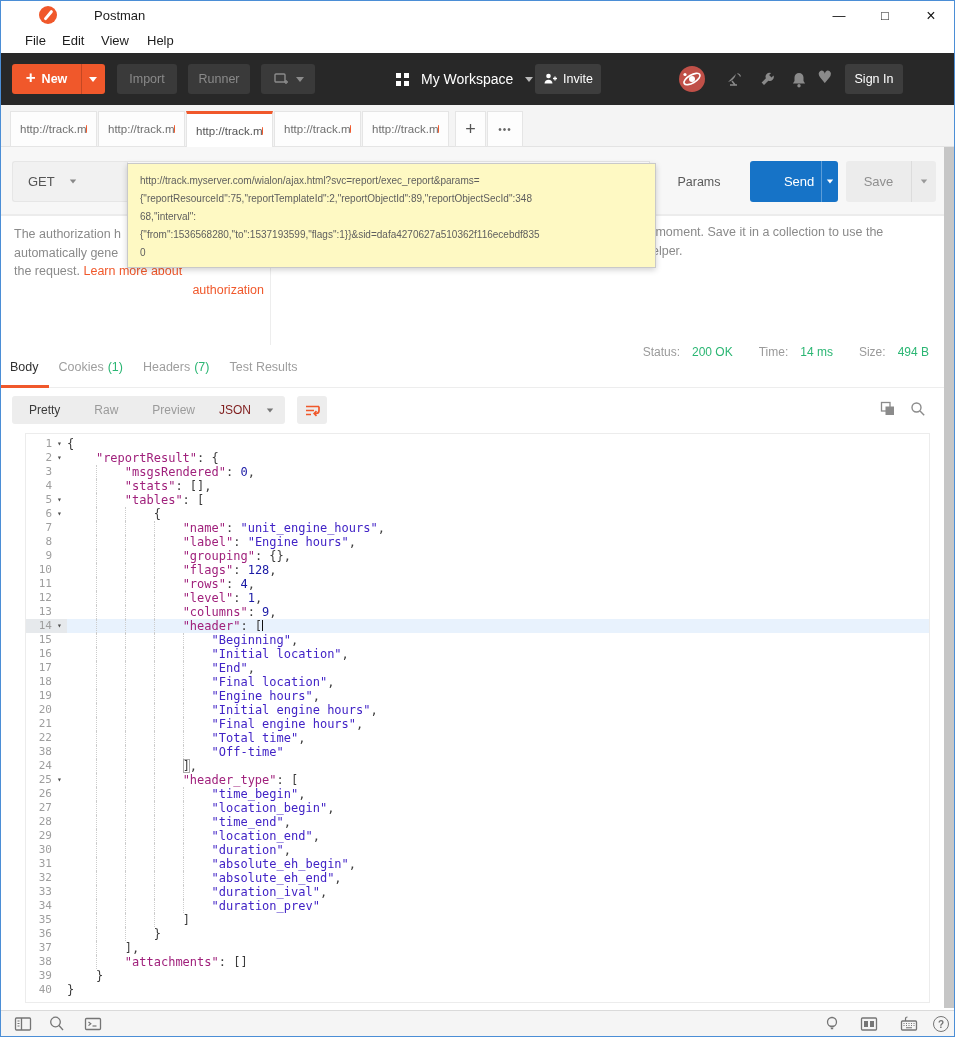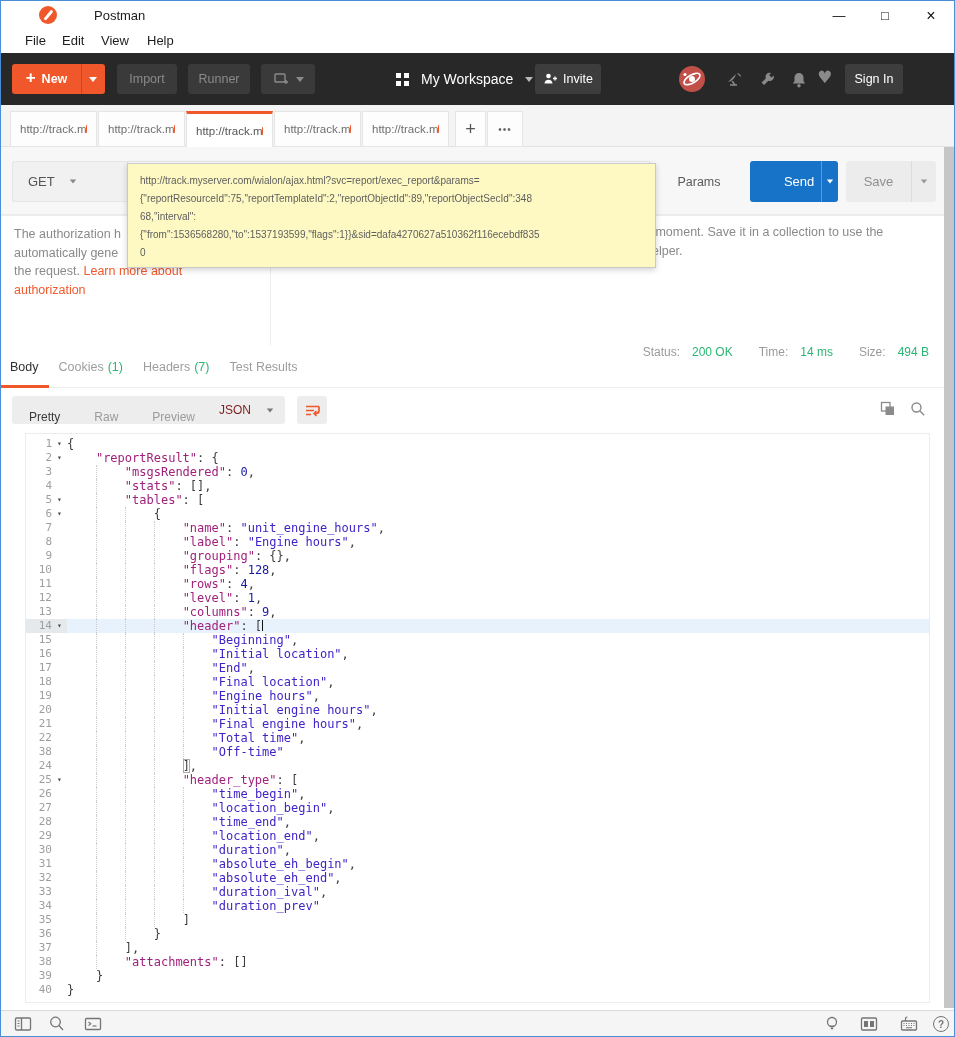--- a/index.html
+++ b/index.html
@@ -69,37 +69,37 @@
   .btn-send .caret { transform:scale(.8); }
   .btn-save { position:absolute; left:846px; top:14px; width:90px; height:41px; background:#ececec; border-radius:3px; display:flex; color:#8f8f8f; }
   .btn-save .main { width:65px; display:flex; align-items:center; justify-content:center; font-size:13px; }
   .btn-save .drop { width:25px; border-left:1px solid #dcdcdc; display:flex; align-items:center; justify-content:center; color:#999; }
   .btn-save .caret { transform:scale(.8); }
 
   
   .authsec { position:absolute; top:215px; left:0; right:0; height:130px; background:#fff; border-top:1px solid #ececec; }
   .auth-divider { position:absolute; left:270px; top:0; bottom:0; width:1px; background:#ededed; }
   .auth-left { position:absolute; left:14px; top:9px; width:250px; font-size:12.5px; line-height:18.5px; color:#8a8a8a; white-space:nowrap; }
-  .lnk { color:#f0582b; }
+  .lnk { color:#f0582b;text-align:right; }
   .auth-right { position:absolute; left:645px; top:7px; width:300px; font-size:12.5px; line-height:19px; color:#8a8a8a; white-space:nowrap; }
 
   
   .respmeta { position:absolute; top:345px; left:0; right:0; height:43px; background:#fff; border-bottom:1px solid #ededed; }
   .resp-tabs { position:absolute; left:0; top:0; height:43px; display:flex; }
   .resp-tab { position:relative; height:43px; display:flex; align-items:center; padding:0 10px; font-size:12.5px; color:#9e9e9e; }
   .resp-tab.active { color:#303030; }
   .resp-tab.active::after { content:""; position:absolute; left:0; right:0; bottom:0; height:3px; background:#f0582b; }
   .resp-tab .cnt { color:#2bb673; margin-left:4px; }
   .resp-status { position:absolute; right:26px; top:0; height:43px; display:flex; align-items:flex-start; gap:12px; font-size:12px; }
   .resp-status .sl { color:#9a9a9a; margin-left:14px; }
   .resp-status .sv { color:#2bb673; }
 
   
   .resptoolbar { position:absolute; top:388px; left:0; right:0; height:44px; background:#fff; }
-  .viewgroup { position:absolute; left:12px; top:8px; height:28px; background:#ededed; border-radius:3px; display:flex;align-items:flex-end; }
+  .viewgroup { position:absolute; left:12px; top:8px; height:28px; background:#ededed; border-radius:3px; display:flex; }
   .viewseg { padding:0 17px; display:flex; align-items:center; font-size:12px; color:#9b9b9b; }
   .viewseg.active { color:#3a3a3a; }
   .jsonsel { position:absolute; left:208px; top:8px; height:28px; width:77px; background:#ededed; border-radius:3px; display:flex; align-items:center; padding:0 11px; font-size:12px; color:#7f1d1d; }
   .jsonsel .caret { margin-left:auto; color:#777; transform:scale(.8); }
   .wrapbtn { position:absolute; left:297px; top:8px; width:30px; height:28px; background:#ededed; border-radius:3px; display:flex; align-items:center; justify-content:center; }
   .copybtn { position:absolute; left:880px; top:13px; }
   .searchbtn { position:absolute; left:910px; top:13px; }
 
   
   .editor { position:absolute; top:433px; left:25px; width:905px; height:570px; background:#fff; border:1px solid #ececec; overflow:hidden; }

